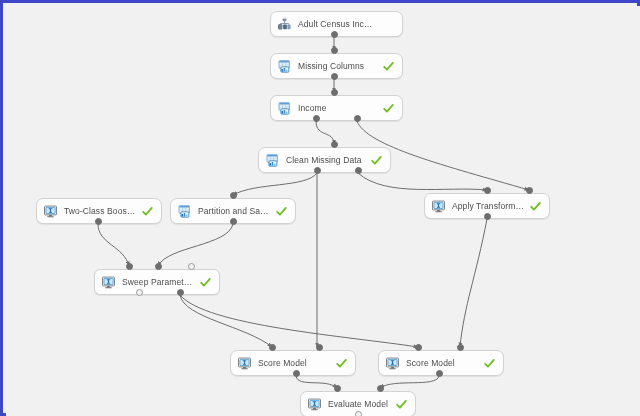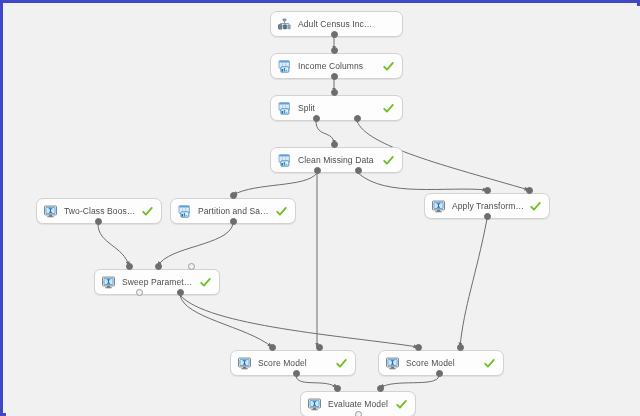--- a/index.html
+++ b/index.html
@@ -113,41 +113,41 @@
         <div class="node" style="left: 264px; top: 47px; width: 133px;">
           <svg viewBox="0 0 16 16" class="ico">
             <rect x="2.2" y="1.8" width="11" height="8" rx="0.6" fill="#ffffff" stroke="#5b9bd5" stroke-width="0.9"></rect>
             <rect x="2.6" y="2.2" width="10.2" height="1.6" fill="#5b9bd5"></rect>
             <path d="M2.6 5.4 H12.8 M2.6 7.4 H12.8 M5.9 3.9 V9.5 M9.3 3.9 V9.5" stroke="#9cc3e5" stroke-width="0.7"></path>
             <rect x="4.2" y="8.4" width="8.4" height="5.6" rx="0.6" fill="#ffffff" stroke="#2a7ab8" stroke-width="0.9"></rect>
             <rect x="4.8" y="10.6" width="1.7" height="2.8" fill="#1f6fb2"></rect>
             <rect x="7.1" y="9.6" width="1.7" height="3.8" fill="#2f8fd0"></rect>
             <rect x="9.4" y="11.3" width="1.7" height="2.1" fill="#6db6e5"></rect>
           </svg>
-          <span class="label">Income Columns</span>
+          <span class="label">Missing Columns</span>
           <svg viewBox="0 0 12 12" class="check">
             <path d="M1.3 6.3 L4.3 9.4 L10.7 2.0" stroke="#6ebe1f" stroke-width="1.9" fill="none" stroke-linecap="round" stroke-linejoin="round"></path>
           </svg>
         </div>
         <div class="node" style="left: 264px; top: 89px; width: 133px;">
           <svg viewBox="0 0 16 16" class="ico">
             <rect x="2.2" y="1.8" width="11" height="8" rx="0.6" fill="#ffffff" stroke="#5b9bd5" stroke-width="0.9"></rect>
             <rect x="2.6" y="2.2" width="10.2" height="1.6" fill="#5b9bd5"></rect>
             <path d="M2.6 5.4 H12.8 M2.6 7.4 H12.8 M5.9 3.9 V9.5 M9.3 3.9 V9.5" stroke="#9cc3e5" stroke-width="0.7"></path>
             <rect x="4.2" y="8.4" width="8.4" height="5.6" rx="0.6" fill="#ffffff" stroke="#2a7ab8" stroke-width="0.9"></rect>
             <rect x="4.8" y="10.6" width="1.7" height="2.8" fill="#1f6fb2"></rect>
             <rect x="7.1" y="9.6" width="1.7" height="3.8" fill="#2f8fd0"></rect>
             <rect x="9.4" y="11.3" width="1.7" height="2.1" fill="#6db6e5"></rect>
           </svg>
-          <span class="label">Split</span>
-          <svg viewBox="0 0 12 12" class="check">
-            <path d="M1.3 6.3 L4.3 9.4 L10.7 2.0" stroke="#6ebe1f" stroke-width="1.9" fill="none" stroke-linecap="round" stroke-linejoin="round"></path>
-          </svg>
-        </div>
-        <div class="node" style="left: 264px; top: 141px; width: 133px;">
+          <span class="label">Income</span>
+          <svg viewBox="0 0 12 12" class="check">
+            <path d="M1.3 6.3 L4.3 9.4 L10.7 2.0" stroke="#6ebe1f" stroke-width="1.9" fill="none" stroke-linecap="round" stroke-linejoin="round"></path>
+          </svg>
+        </div>
+        <div class="node" style="left: 252px; top: 141px; width: 133px;">
           <svg viewBox="0 0 16 16" class="ico">
             <rect x="2.2" y="1.8" width="11" height="8" rx="0.6" fill="#ffffff" stroke="#5b9bd5" stroke-width="0.9"></rect>
             <rect x="2.6" y="2.2" width="10.2" height="1.6" fill="#5b9bd5"></rect>
             <path d="M2.6 5.4 H12.8 M2.6 7.4 H12.8 M5.9 3.9 V9.5 M9.3 3.9 V9.5" stroke="#9cc3e5" stroke-width="0.7"></path>
             <rect x="4.2" y="8.4" width="8.4" height="5.6" rx="0.6" fill="#ffffff" stroke="#2a7ab8" stroke-width="0.9"></rect>
             <rect x="4.8" y="10.6" width="1.7" height="2.8" fill="#1f6fb2"></rect>
             <rect x="7.1" y="9.6" width="1.7" height="3.8" fill="#2f8fd0"></rect>
             <rect x="9.4" y="11.3" width="1.7" height="2.1" fill="#6db6e5"></rect>
           </svg>
           <span class="label">Clean Missing Data</span>

